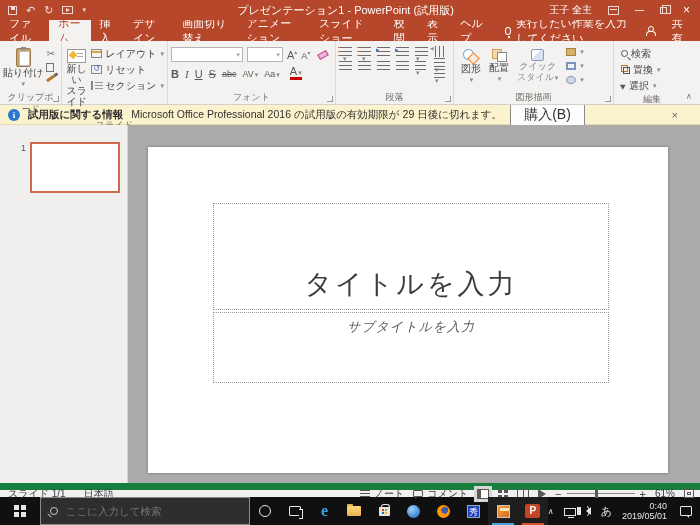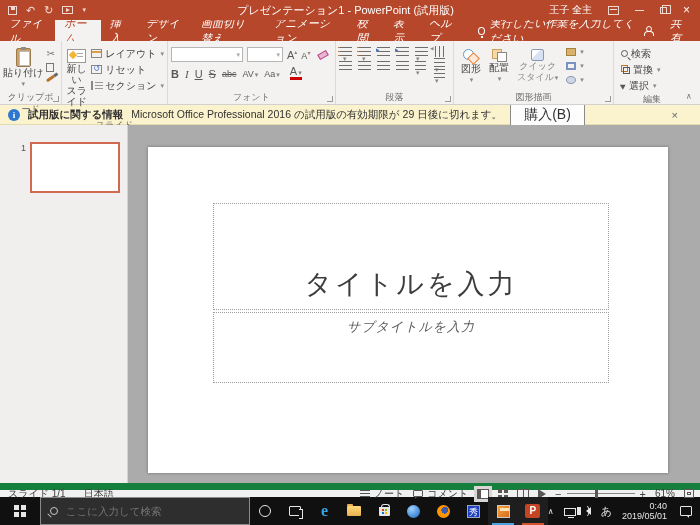--- a/index.html
+++ b/index.html
@@ -19,21 +19,21 @@
   .tb-right { margin-left:auto; display:flex; align-items:center; gap:16px; padding-right:10px; z-index:2; }
   .tb-user { font-size:10px; }
   .ic-ribopt { width:11px; height:9px; border:1px solid #f0d9d2; position:relative; }
   .ic-ribopt::before { content:""; position:absolute; left:1px; top:2px; right:1px; border-top:1px solid #f0d9d2; }
   .ic-min { width:9px; height:1px; background:#f0d9d2; }
   .ic-restore { width:7px; height:7px; border:1px solid #f0d9d2; position:relative; }
   .ic-restore::before { content:""; position:absolute; left:1px; top:-3px; width:7px; height:7px; border:1px solid #f0d9d2; background:#B7472A; z-index:-1; }
   .ic-close { font-size:12px; line-height:10px; color:#fff; }
 
   
-  .tabrow { height:21px; background:#B7472A; display:flex; align-items:stretch; font-size:11px; color:#fff;font-style:italic; }
+  .tabrow { height:21px; background:#B7472A; display:flex; align-items:stretch; font-size:11px; color:#fff; }
   .tab { display:flex; align-items:center; padding:0 9px; cursor:default; }
   .tab.active { background:#f4f2f0; color:#B7472A; }
   .tellme { display:flex; align-items:center; gap:5px; padding:0 8px; margin-left:4px; }
   .ic-bulb { width:8px; height:8px; border:1px solid #fff; border-radius:50%; position:relative; }
   .ic-bulb::after { content:""; position:absolute; left:2px; top:8px; width:2px; height:2px; background:#fff; }
   .tabrow-right { margin-left:auto; display:flex; align-items:center; gap:20px; padding-right:14px; }
   .ic-person { width:9px; height:9px; position:relative; }
   .ic-person::before { content:""; position:absolute; left:2px; top:0; width:4px; height:4px; border:1px solid #fff; border-radius:50%; }
   .ic-person::after { content:""; position:absolute; left:0; top:5px; width:8px; height:4px; border:1px solid #fff; border-bottom:none; border-radius:4px 4px 0 0; }
 
@@ -222,20 +222,21 @@
     </div>
   </div>
 
   <div class="tabrow">
     <span class="tab">ファイル</span>
     <span class="tab active">ホーム</span>
     <span class="tab">挿入</span>
     <span class="tab">デザイン</span>
     <span class="tab">画面切り替え</span>
     <span class="tab">アニメーション</span>
+    <span class="tab">スライド ショー</span>
     <span class="tab">校閲</span>
     <span class="tab">表示</span>
     <span class="tab">ヘルプ</span>
     <span class="tellme">
       <span class="ic-bulb"></span>
       <span>実行したい作業を入力してください</span>
     </span>
     <span class="tabrow-right">
       <span class="ic-person"></span>
       <span>共有</span>

